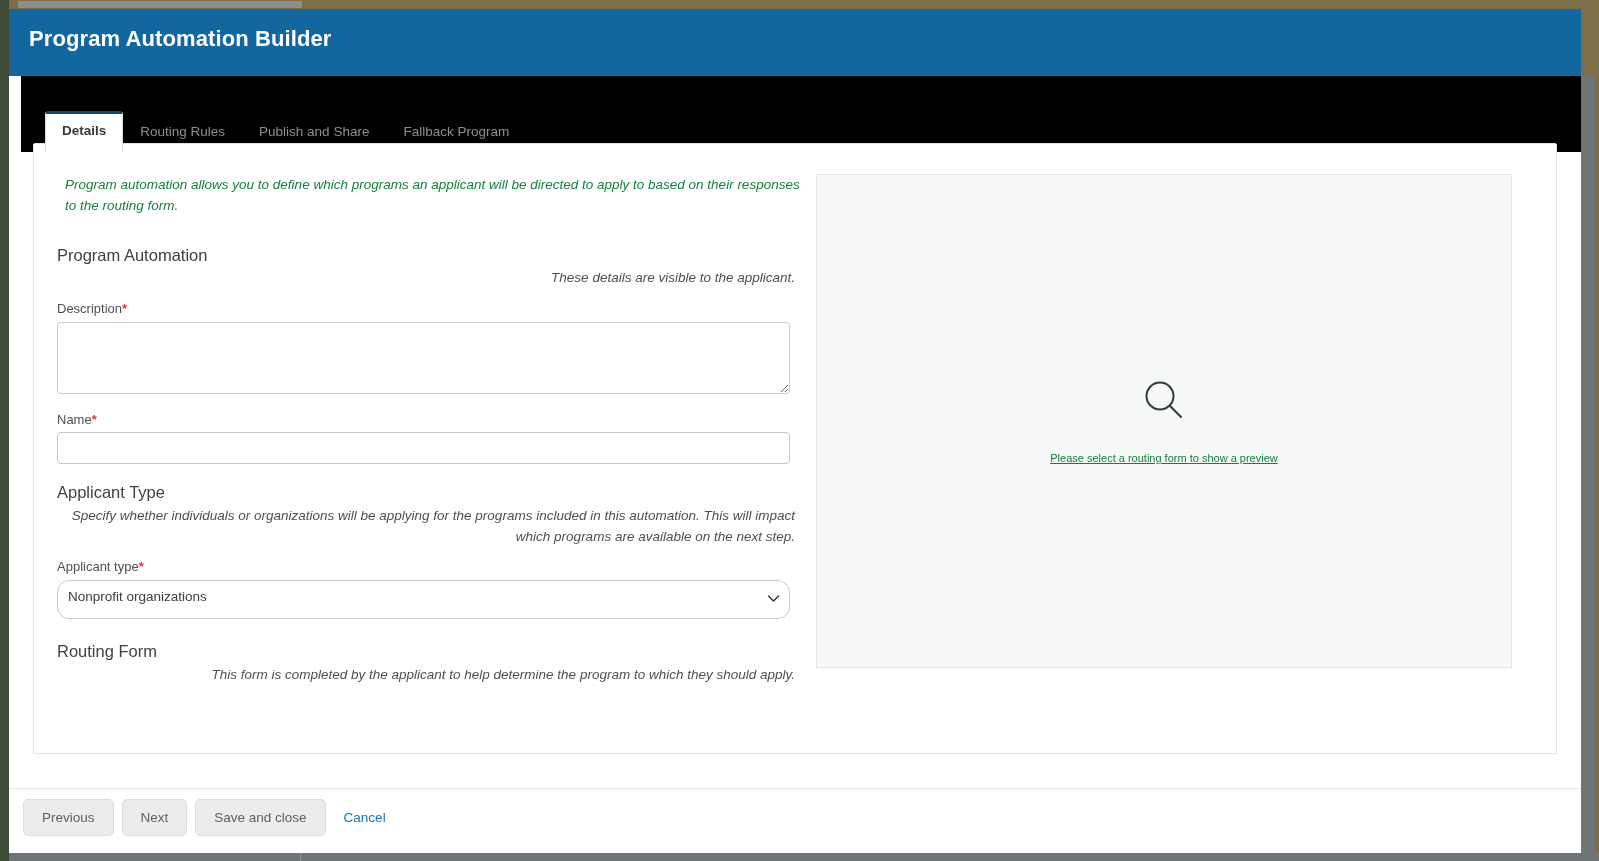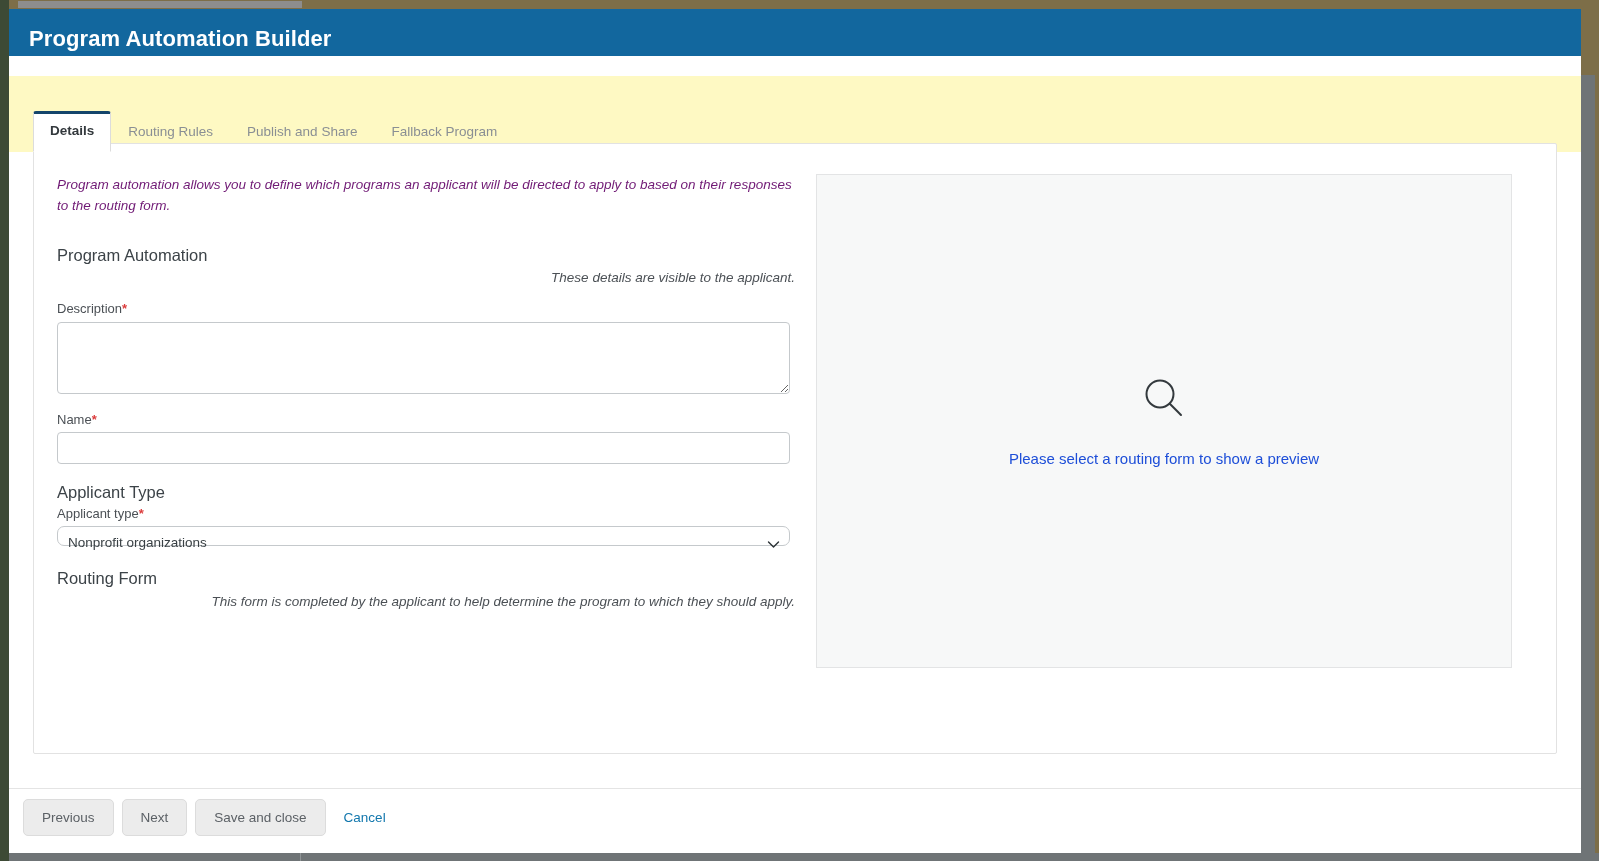--- a/index.html
+++ b/index.html
@@ -69,41 +69,41 @@
     height: 844px;
     background: #ffffff;
     overflow: hidden;
   }
 
   
   .app-header {
     position: absolute;
     left: 0; top: 0;
     width: 1572px;
-    height: 47px;
+    height: 67px;
     background: #12679e;
   }
   .app-title {
     position: absolute;
     left: 20px;
     top: 17px;
     font-size: 22px;
     font-weight: bold;
     color: #ffffff;
     letter-spacing: .1px;
     white-space: nowrap;
   }
 
   
   .tabbar {
     position: absolute;
-    left: 0; top: 67px;
+    left: 12px; top: 67px;
     width: 1572px;
     height: 76px;
-    background: #fef9c3;
+    background: #000000;
   }
   .tabs {
     position: absolute;
     left: 24px;
     bottom: 0;
     display: flex;
     align-items: flex-end;
     height: 44px;
   }
   .tab {
@@ -160,24 +160,24 @@
   .form-col {
     position: absolute;
     left: 23px;
     top: 30px;
     width: 760px;
   }
 
   .intro-text {
     font-size: 13.5px;
     font-style: italic;
-    color: #701a75;
+    color: #15803d;
     line-height: 1.58;
     width: 740px;
-    margin: 0 0 28px 0;
+    margin: 0 0 28px 8px;
   }
 
   .section-title {
     font-size: 16.5px;
     color: #3c4348;
     margin: 0 0 2px 0;
     font-weight: normal;
     line-height: 1.3;
   }
   .section-desc {
@@ -228,23 +228,23 @@
     outline: none;
   }
 
   
   .select-wrap {
     position: relative;
     display: inline-block;
   }
   .select-box {
     position: relative;
-    height: 20px;
+    height: 39px;
     border: 1px solid #c5c9cc;
-    border-radius: 7px;
+    border-radius: 12px;
     background: #ffffff;
     cursor: pointer;
   }
   .select-box.w-wide { width: 733px; }
   .select-box.w-narrow { width: 665px; }
   .select-value {
     position: absolute;
     left: 10px;
     top: 0;
     line-height: 31px;
@@ -300,22 +300,23 @@
     height: 494px;
     background: #f7f8f8;
     border: 1px solid #e3e4e5;
     display: flex;
     flex-direction: column;
     align-items: center;
     justify-content: center;
   }
   .preview-icon { margin-bottom: 24px; }
   .preview-text {
-    font-size: 15px;
-    color: #1d4ed8;
+    font-size: 11px;
+    color: #15803d;
+    text-decoration: underline;
   }
 
   
   .footer-divider {
     position: absolute;
     left: 0;
     top: 779px;
     width: 1572px;
     height: 1px;
     background: #e4e4e4;
@@ -409,20 +410,21 @@
             <label class="field-label"><span>Description</span><span class="req">*</span></label>
             <textarea class="textarea-input" placeholder="" style=""></textarea>
           </div>
 
           <div class="field">
             <label class="field-label"><span>Name</span><span class="req">*</span></label>
             <input class="text-input" type="text" placeholder="" style="">
           </div>
 
           <h3 class="section-title" style="margin-top:16px">Applicant Type</h3>
+          <p class="section-desc">Specify whether individuals or organizations will be applying for the programs included in this automation. This will impact which programs are available on the next step.</p>
 
           <div class="field">
             <label class="field-label"><span>Applicant type</span><span class="req">*</span></label>
             <div class="select-wrap">
               <div class="select-box w-wide">
                 <span class="select-value">Nonprofit organizations</span>
                 <span class="chev">
                   <svg width="13" height="13" viewBox="0 0 13 13">
                     <polyline points="1.5,4 6.5,9 11.5,4" fill="none" stroke="#2b3135" stroke-width="1.4" stroke-linecap="round" stroke-linejoin="round"></polyline>
                   </svg>

